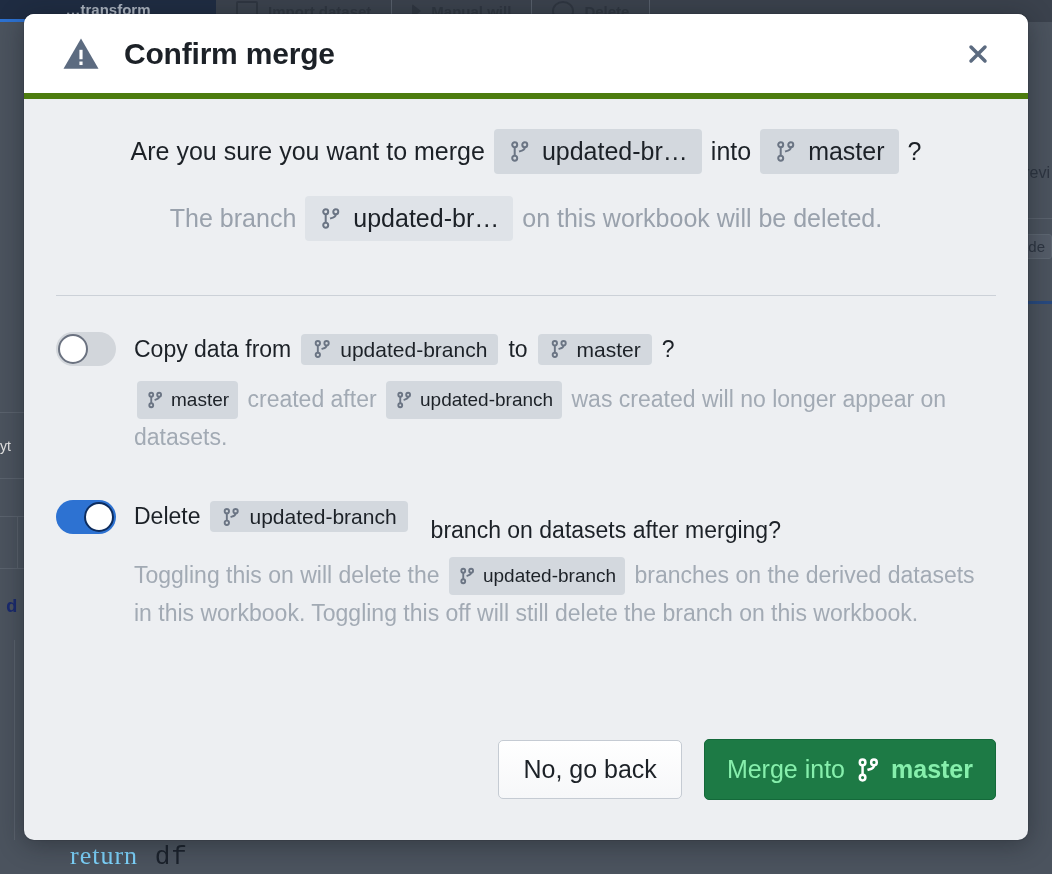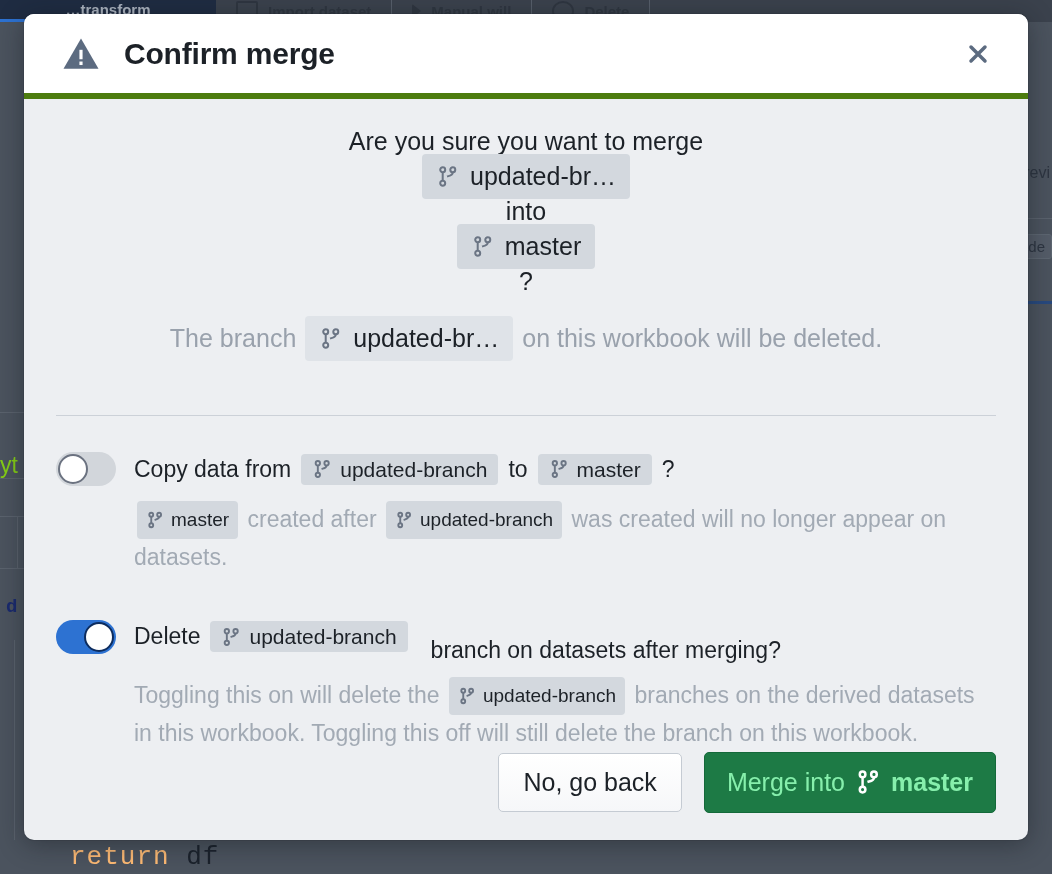--- a/index.html
+++ b/index.html
@@ -96,44 +96,43 @@
     width: 1px;
   }
   .bg-accent-line {
     position: absolute;
     background: #28497e;
     height: 3px;
   }
   .bg-left-text {
     position: absolute;
     left: 0;
-    color: #84cc16;
-    font-size: 23px;
-    white-space: nowrap;
-    margin-top: 14px;
+    color: #e5e5e5;
+    font-size: 14px;
+    white-space: nowrap;
   }
   .bg-left-kw {
     position: absolute;
     left: 6px;
     color: #1a2a6e;
     font-family: "Liberation Mono", monospace;
     font-size: 19px;
     font-weight: 700;
     white-space: nowrap;
   }
   .bg-code {
     position: absolute;
     left: 70px;
     bottom: 2px;
     font-family: "Liberation Mono", monospace;
     font-size: 26px;
     white-space: nowrap;
     letter-spacing: 1px;
   }
-  .bg-code .kw { color: #fdba74; }
+  .bg-code .kw { color: #7dd3fc; font-family: Liberation Serif, serif; }
   .bg-code .id { color: #1b222c; }
 
   
   #modal {
     position: absolute;
     left: 24px;
     top: 14px;
     width: 1004px;
     height: 826px;
     background: #edeff2;
@@ -189,21 +188,20 @@
 
   .question-row {
     display: flex;
     flex-wrap: wrap;
     align-items: center;
     justify-content: center;
     font-size: 25px;
     color: #1c2127;
     gap: 0px;
     line-height: 1;
-    flex-direction: column;
   }
   .question-row .txt { padding: 0 9px; }
   .sub-row {
     display: flex;
     flex-wrap: wrap;
     align-items: center;
     justify-content: center;
     font-size: 25px;
     color: #99a1ac;
     margin-top: 22px;

